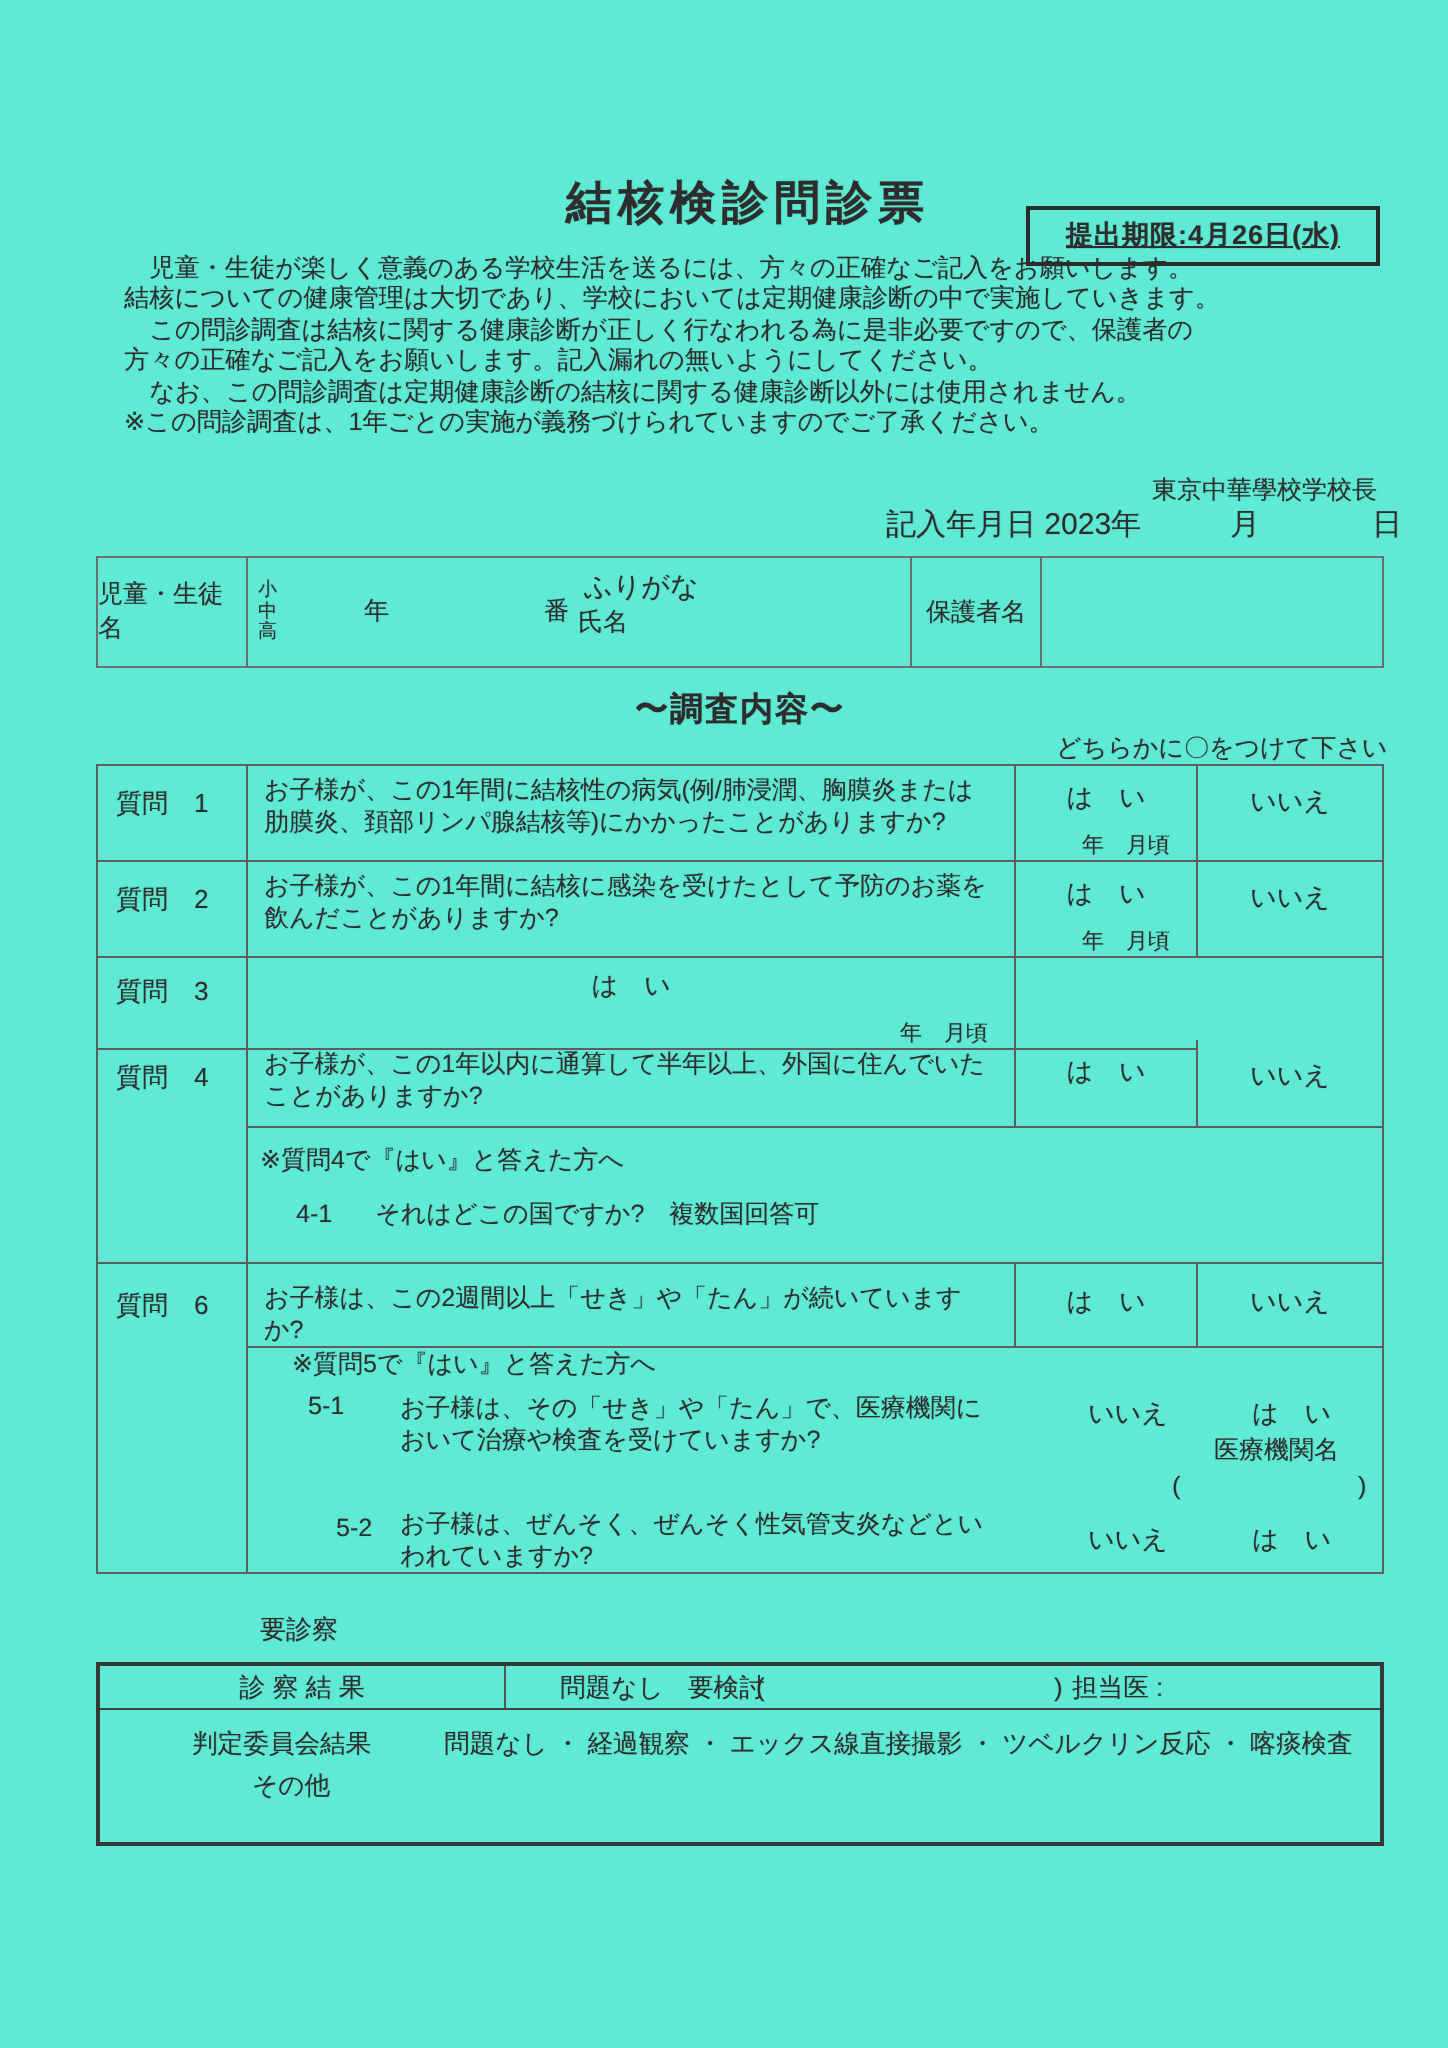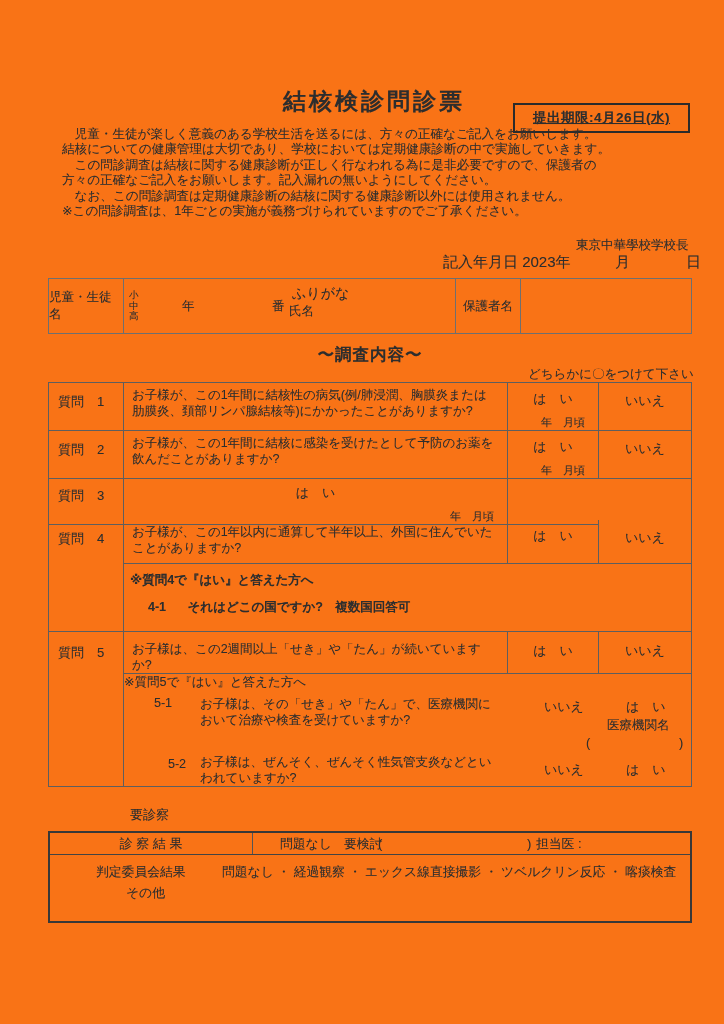--- a/index.html
+++ b/index.html
@@ -1,19 +1,19 @@
 <!DOCTYPE html>
 <html><head>
 <meta charset="utf-8">
 <style>
   html,body{margin:0;padding:0;}
   .page{
     position:relative;
     width:724px;height:1024px;
-    background:#f97316;
+    background:#5eead4;
     font-family:"Liberation Sans","DejaVu Sans",sans-serif;
     color:#2d2d2d;
     overflow:hidden;
     text-shadow:0.2px 0.2px 0.6px rgba(70,70,70,0.35);
   }
   .abs{position:absolute;}
 
   
   .title{left:0;right:0;top:86px;text-align:center;font-size:23px;font-weight:bold;letter-spacing:3px;text-indent:24px;}
   .deadline-box{left:513px;top:103px;width:173px;height:26px;border:2px solid #2b2b2b;
@@ -152,44 +152,44 @@
 
     <div class="qrow normal" style="height:44px;">
       <div class="qc br qlabel">質問　4</div>
       <div class="qc br bb qtext">お子様が、この1年以内に通算して半年以上、外国に住んでいたことがありますか?</div>
       <div class="qc br bb">
         <div class="ansY">は　い</div>
       </div>
       <div class="qc bb ansN">いいえ</div>
     </div>
 
-    <div class="qrow sub" style="height:68px;font-weight:bold;">
+    <div class="qrow sub" style="height:68px;">
       <div class="qc br bb"></div>
       <div class="qc bb">
         <div class="subnote">※質問4で『はい』と答えた方へ</div>
         <div class="subitem">
           <span class="num">4-1</span>
           <span class="txt">それはどこの国ですか?　複数国回答可</span>
         </div>
       </div>
     </div>
 
     <div class="qrow normal" style="height:37px;">
-      <div class="qc br qlabel" style="padding-top:12px;">質問　5</div>
+      <div class="qc br qlabel" style="padding-top:12px;">質問　6</div>
       <div class="qc br bb qtext" style="padding-top:10px;">お子様は、この2週間以上「せき」や「たん」が続いていますか?</div>
       <div class="qc br bb">
         <div class="ansY" style="padding-top:10px;">は　い</div>
       </div>
       <div class="qc bb ansN" style="padding-top:10px;">いいえ</div>
     </div>
 
     <div class="qrow sub" style="height:117px;">
       <div class="qc br"></div>
       <div class="qc sub5cell">
-        <div class="pos" style="left:0;top:5px;">※質問5で『はい』と答えた方へ</div>
+        <div class="pos" style="left:22px;top:5px;">※質問5で『はい』と答えた方へ</div>
 
         <div class="pos" style="left:30px;top:27px;">5-1</div>
         <div class="pos" style="left:76px;top:27px;width:302px;line-height:16px;">お子様は、その「せき」や「たん」で、医療機関において治療や検査を受けていますか?</div>
         <div class="pos" style="left:420px;top:29px;font-size:13px;">いいえ</div>
         <div class="pos" style="left:502px;top:29px;font-size:13px;">は　い</div>
         <div class="pos" style="left:483px;top:48px;">医療機関名</div>
         <div class="pos" style="left:462px;top:67px;">(</div>
         <div class="pos" style="left:555px;top:67px;">)</div>
 
         <div class="pos" style="left:44px;top:88px;">5-2</div>

